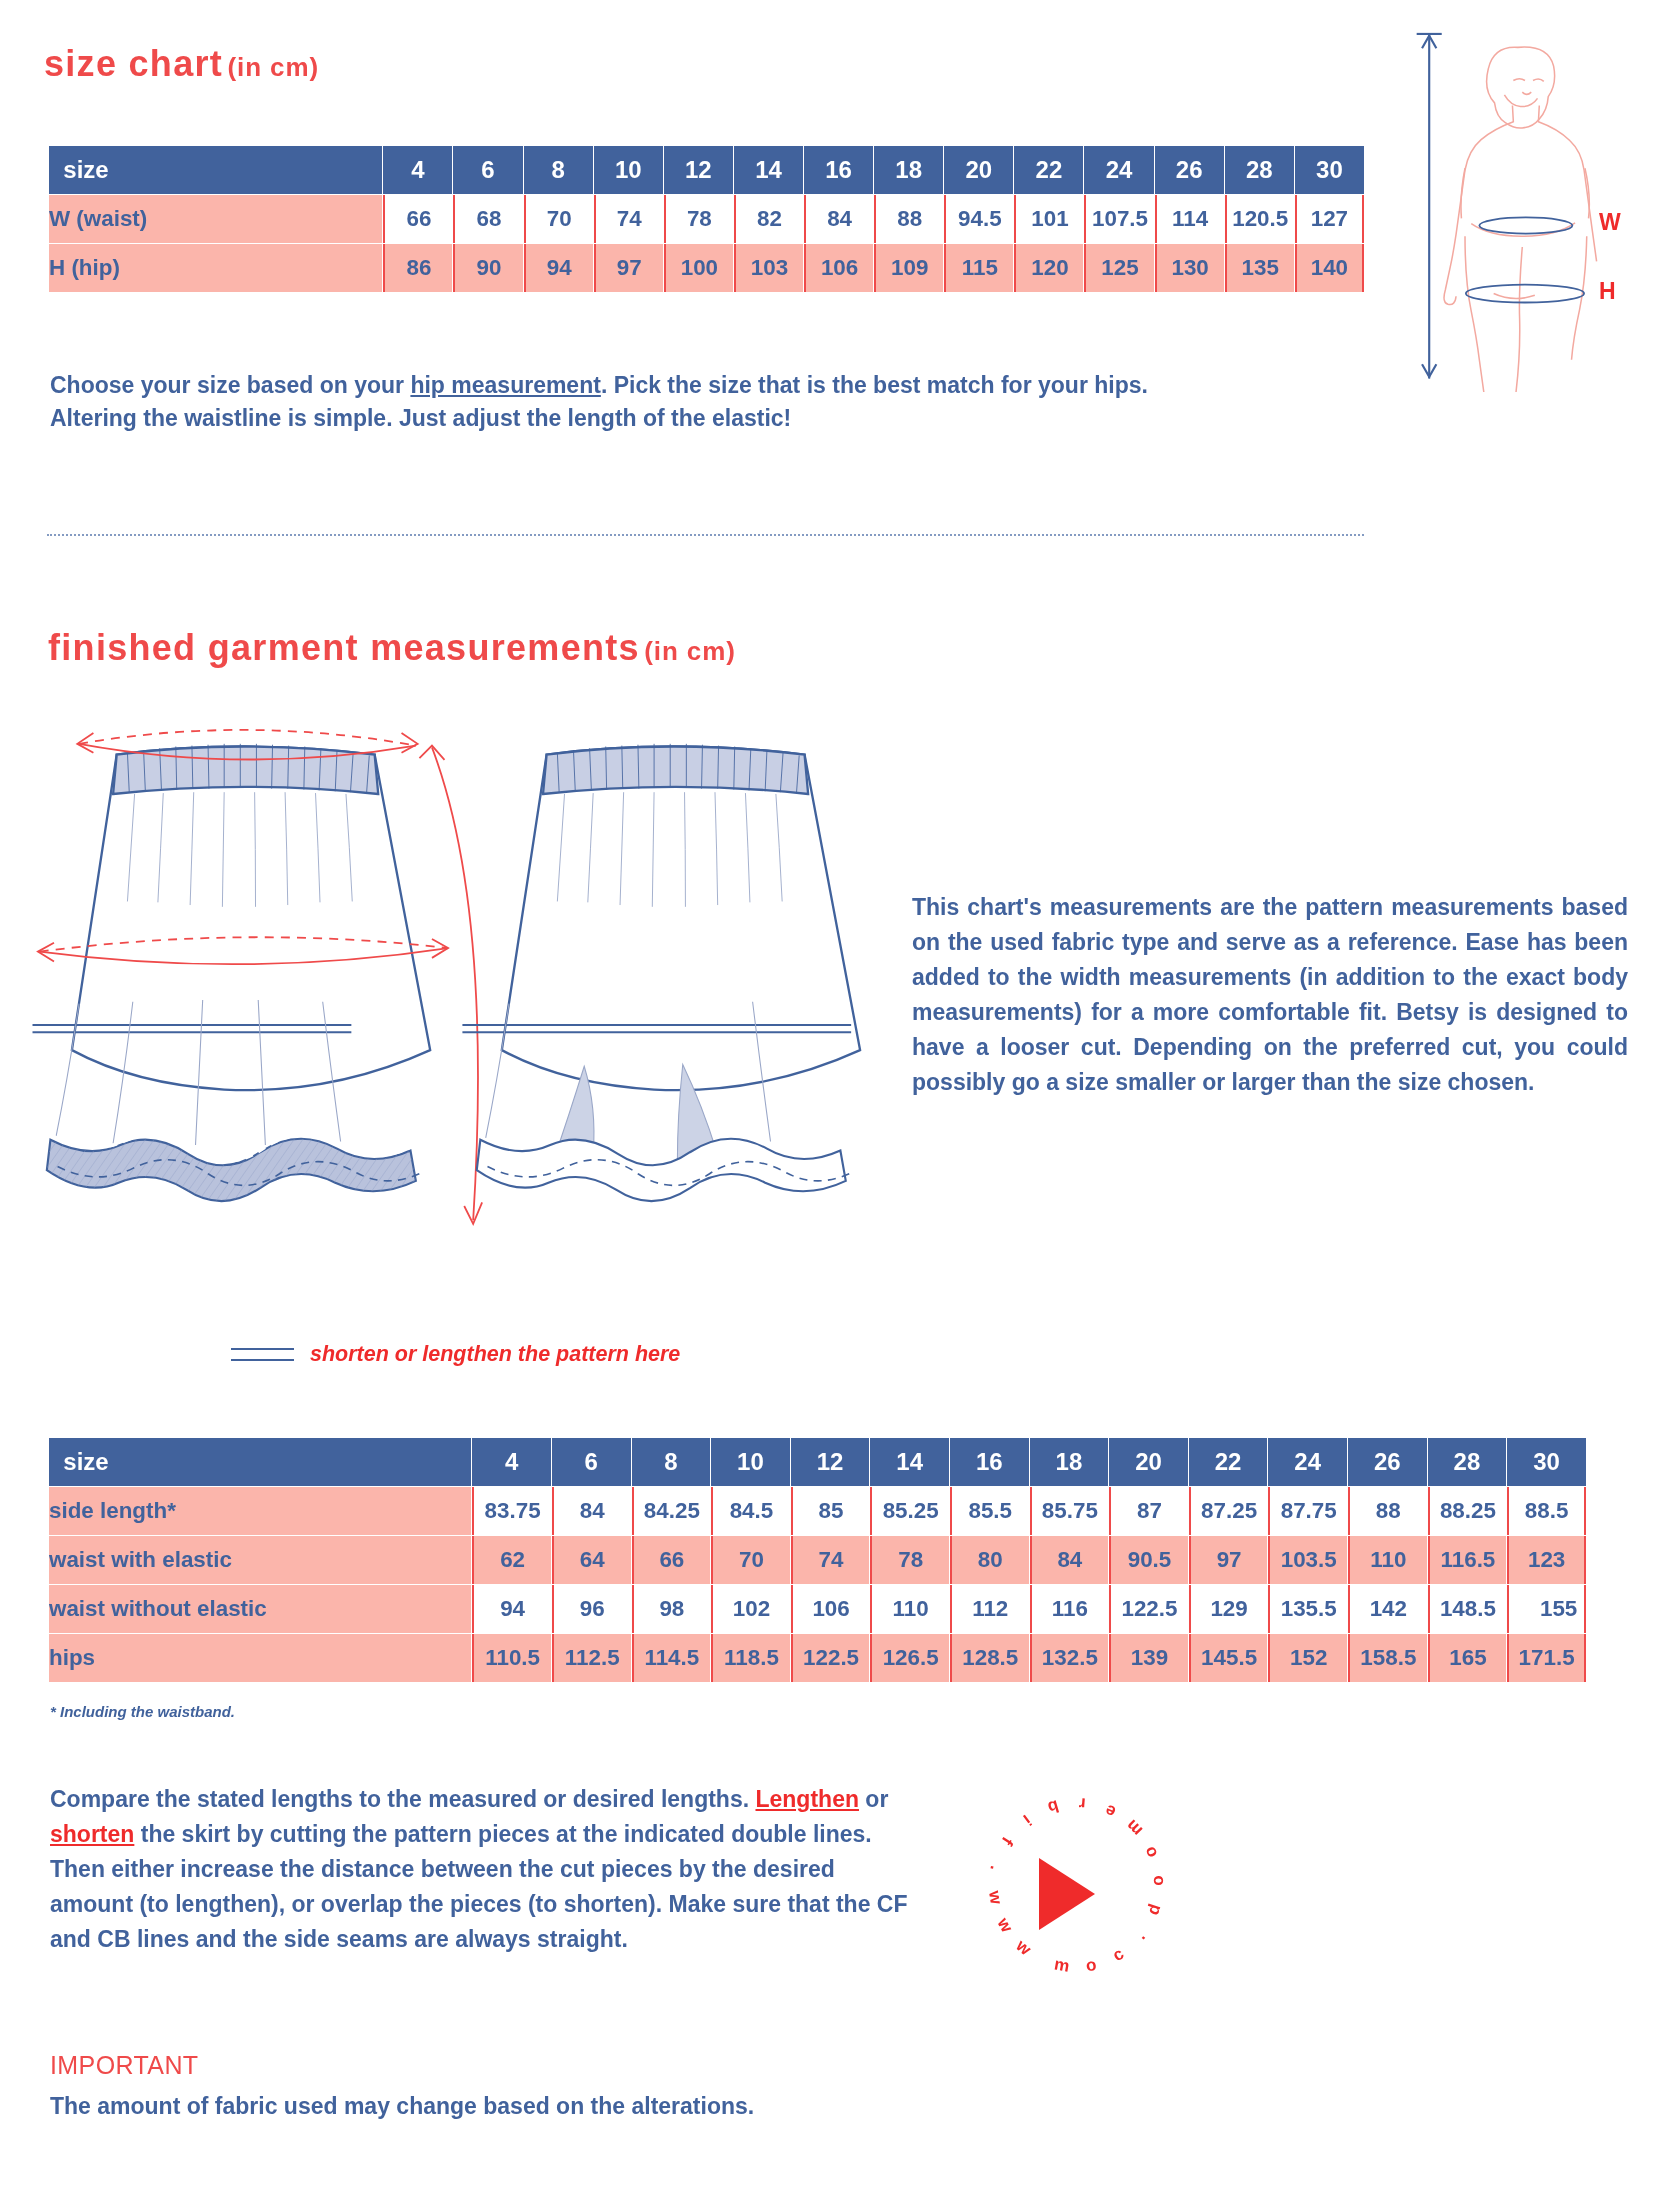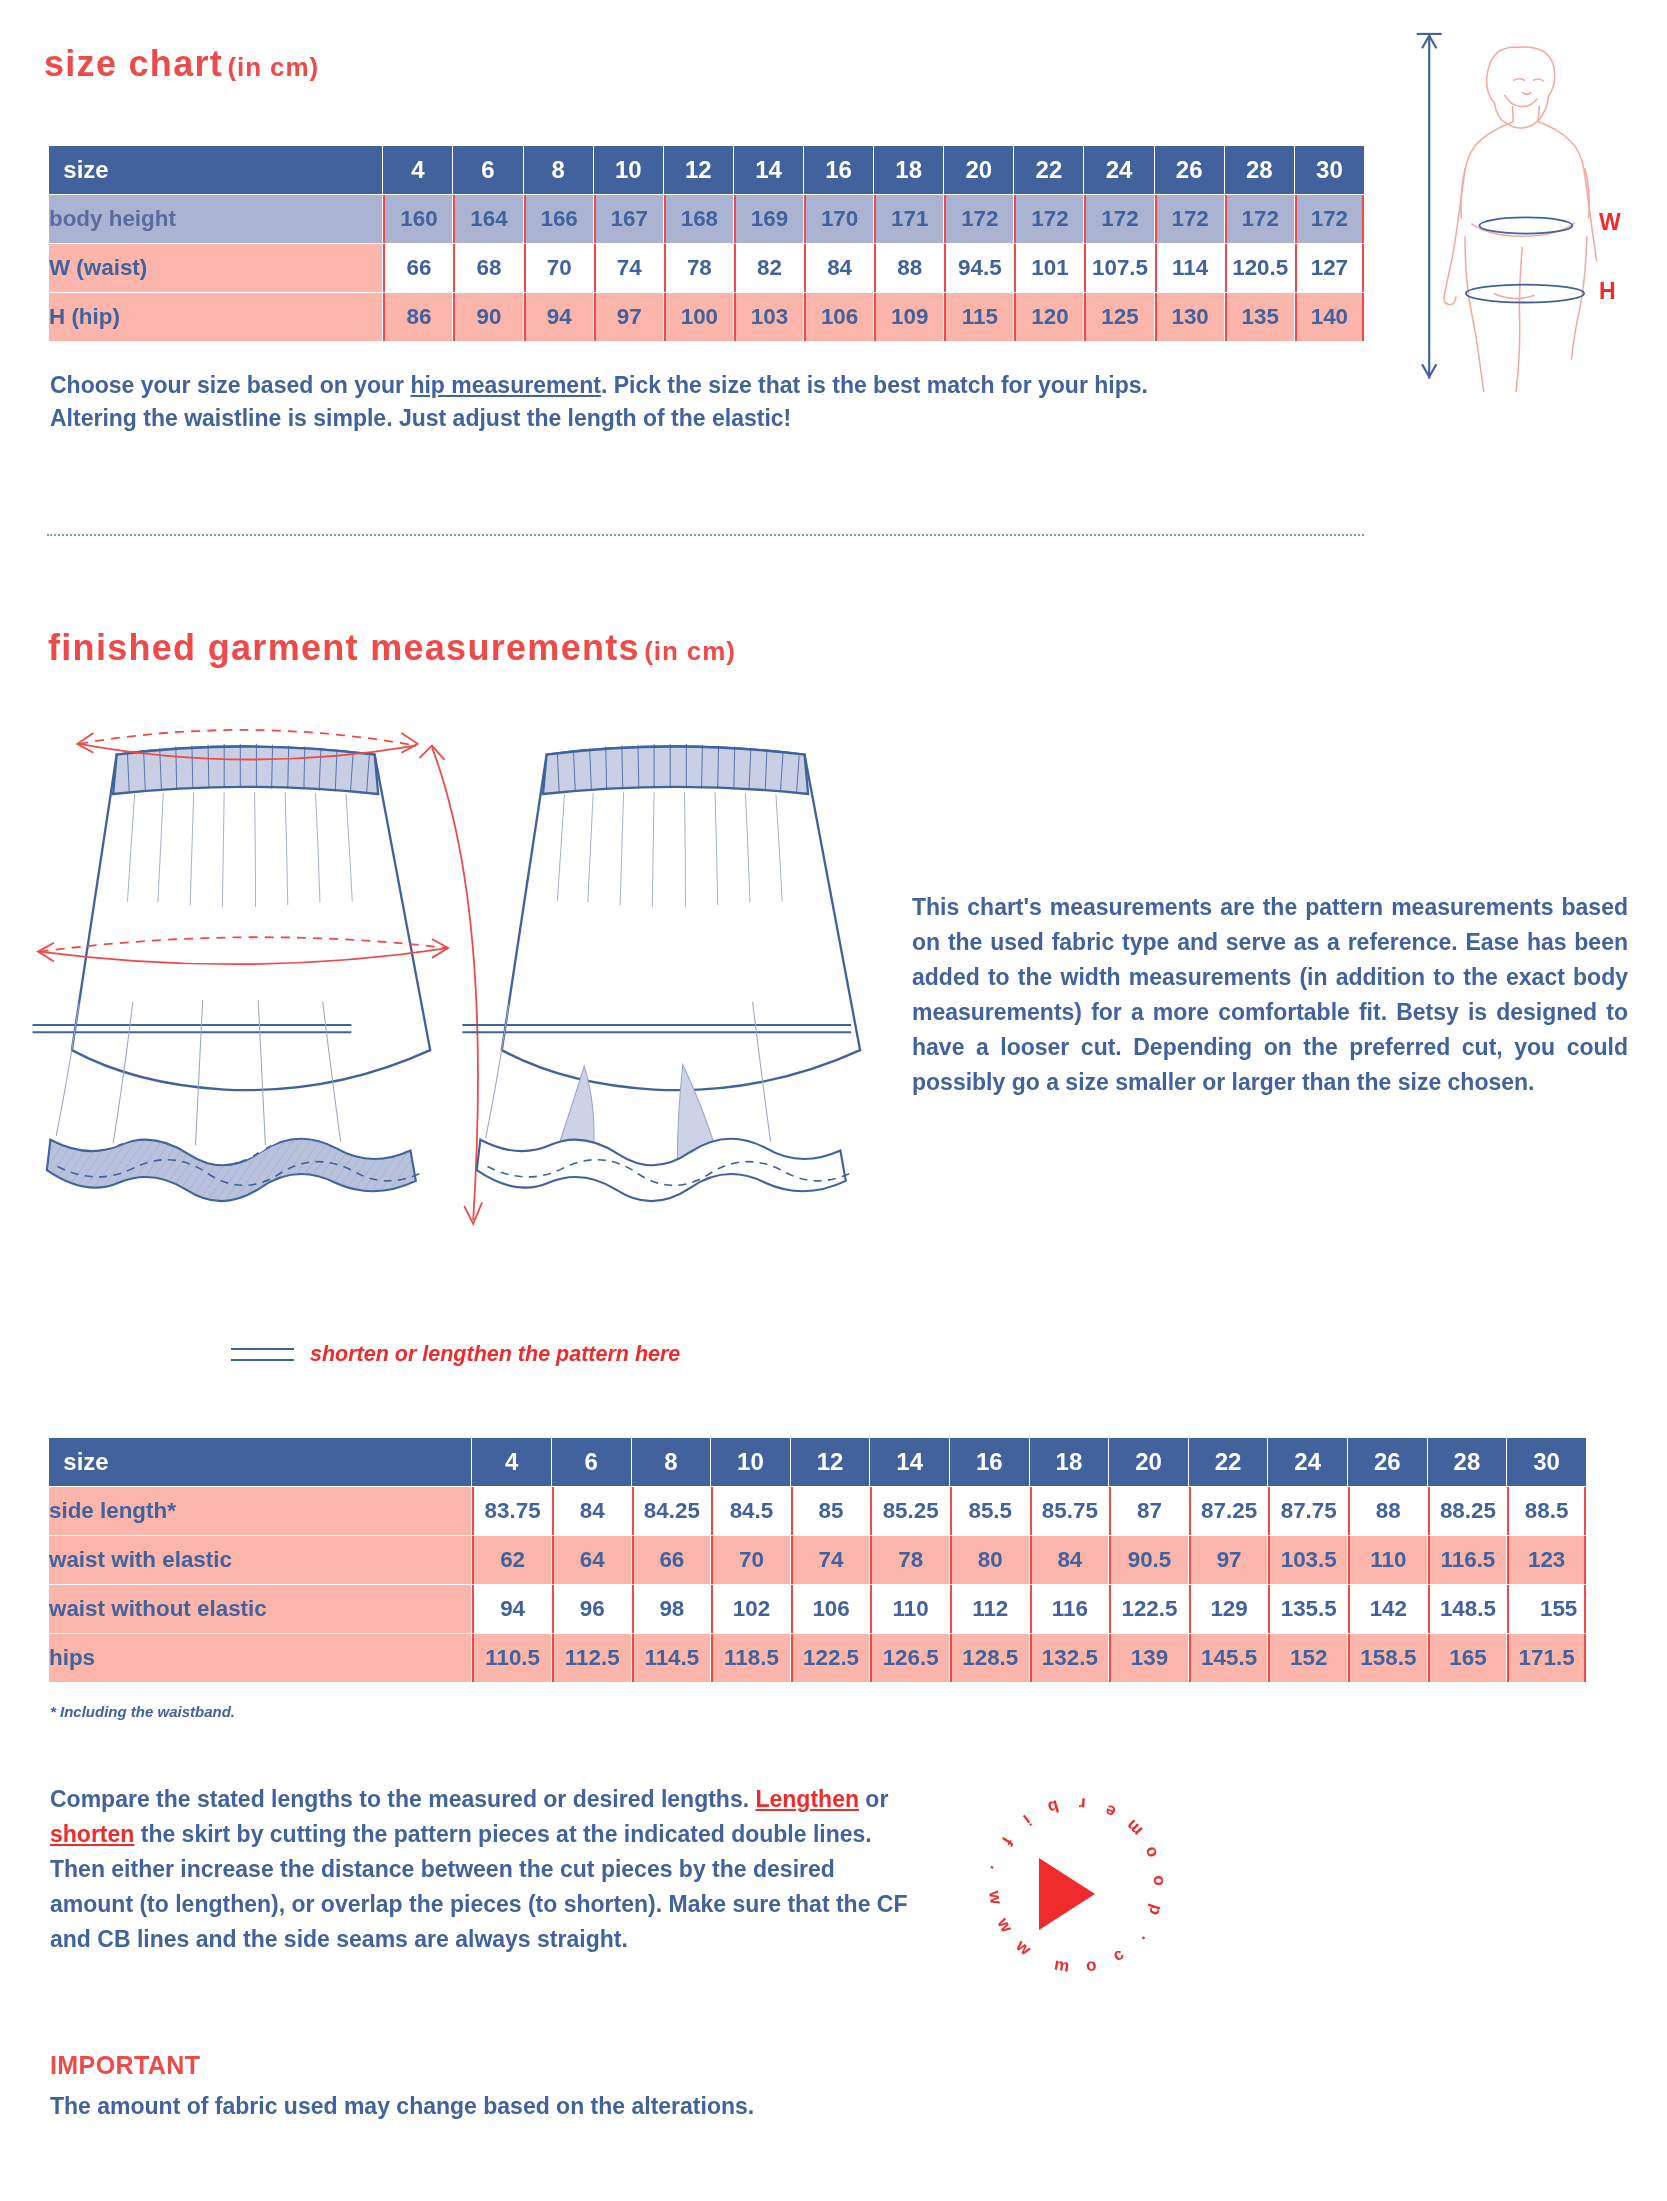--- a/index.html
+++ b/index.html
@@ -100,21 +100,21 @@
   }
   .legend-text {
     font-style: italic;
     font-weight: bold;
     color: #ef2b2b;
     font-size: 21.5px;
   }
   .important-label {
     position: absolute;
     color: #ef4a4a;
-    font-weight: bold;
+    font-weight: normal;
     font-size: 25px;
     letter-spacing: 0.4px;
   }
 
   
   #divider {
     position: absolute;
     left: 47px; top: 534px; width: 1317px; height: 1.8px;
     border-top: 2.7px dotted #6f8ab8;
     opacity: .85;
@@ -227,37 +227,20 @@
             <th>18</th>
             <th>20</th>
             <th>22</th>
             <th>24</th>
             <th>26</th>
             <th>28</th>
             <th>30</th>
           </tr>
       </thead>
       <tbody>
-          <tr class="row-periwinkle">
-            <td class="label-col">body height</td>
-            <td style="border-left: 2.7px solid rgb(239, 74, 74);">160</td>
-            <td style="border-left: 2.7px solid rgb(239, 74, 74);">164</td>
-            <td style="border-left: 2.7px solid rgb(239, 74, 74);">166</td>
-            <td style="border-left: 2.7px solid rgb(239, 74, 74);">167</td>
-            <td style="border-left: 2.7px solid rgb(239, 74, 74);">168</td>
-            <td style="border-left: 2.7px solid rgb(239, 74, 74);">169</td>
-            <td style="border-left: 2.7px solid rgb(239, 74, 74);">170</td>
-            <td style="border-left: 2.7px solid rgb(239, 74, 74);">171</td>
-            <td style="border-left: 2.7px solid rgb(239, 74, 74);">172</td>
-            <td style="border-left: 2.7px solid rgb(239, 74, 74);">172</td>
-            <td style="border-left: 2.7px solid rgb(239, 74, 74);">172</td>
-            <td style="border-left: 2.7px solid rgb(239, 74, 74);">172</td>
-            <td style="border-left: 2.7px solid rgb(239, 74, 74);">172</td>
-            <td style="border-left: 2.7px solid rgb(239, 74, 74); border-right: 2.7px solid rgb(239, 74, 74);">172</td>
-          </tr>
           <tr class="row-light">
             <td class="label-col">W (waist)</td>
             <td style="border-left: 2.7px solid rgb(239, 74, 74);">66</td>
             <td style="border-left: 2.7px solid rgb(239, 74, 74);">68</td>
             <td style="border-left: 2.7px solid rgb(239, 74, 74);">70</td>
             <td style="border-left: 2.7px solid rgb(239, 74, 74);">74</td>
             <td style="border-left: 2.7px solid rgb(239, 74, 74);">78</td>
             <td style="border-left: 2.7px solid rgb(239, 74, 74);">82</td>
             <td style="border-left: 2.7px solid rgb(239, 74, 74);">84</td>
             <td style="border-left: 2.7px solid rgb(239, 74, 74);">88</td>

